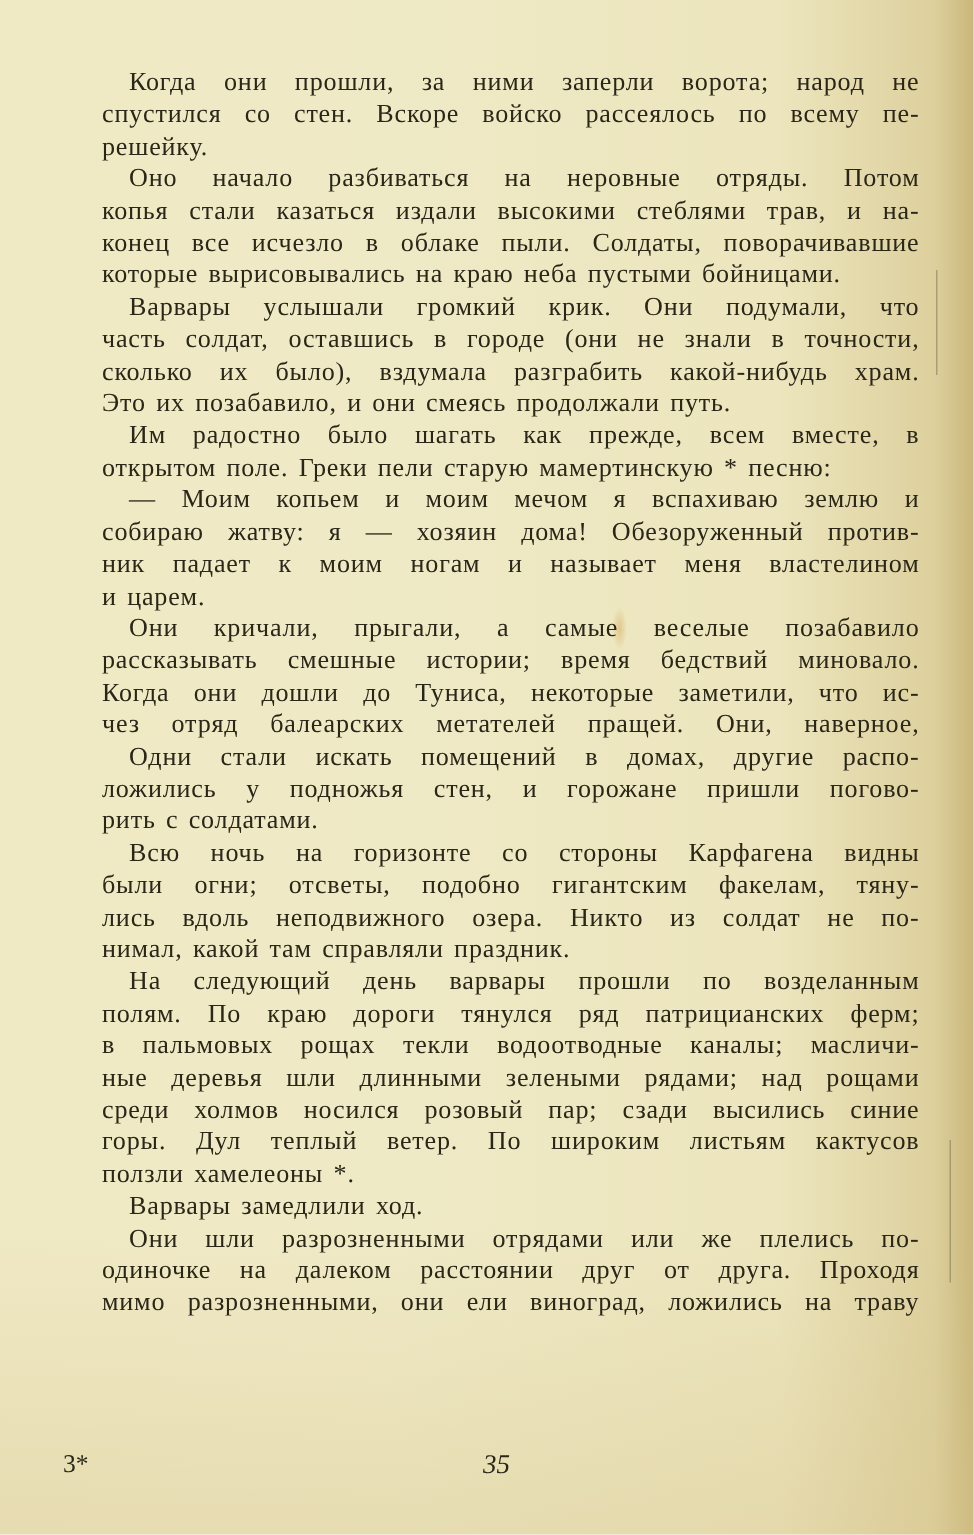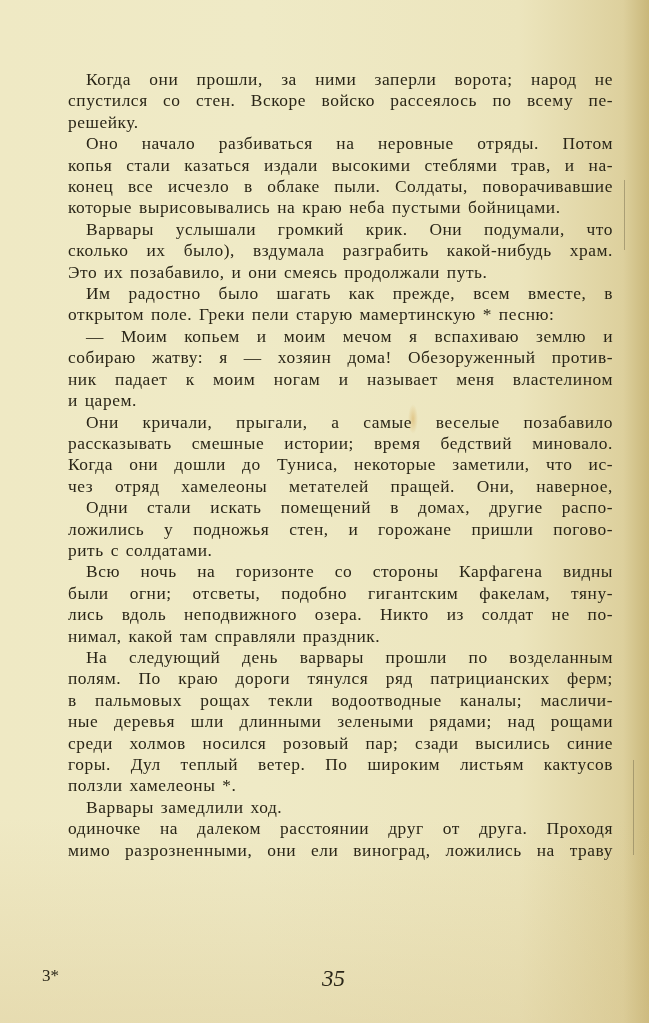--- a/index.html
+++ b/index.html
@@ -31,21 +31,21 @@
       pointer-events: none;
     }
     .edge-mark {
       position: absolute;
       width: 1px;
       background: rgba(120,110,80,0.5);
     }
     .text-block {
       position: absolute;
       left: 68px;
-      top: 69px;
+      top: 44px;
       width: 545px;
       font-size: 17.4px;
       line-height: 21.4px;
       letter-spacing: 0.55px;
       word-spacing: 2px;
       text-align: justify;
     }
     .line {
       display: block;
       white-space: nowrap;
@@ -68,68 +68,70 @@
     .signature {
       position: absolute;
       left: 42px;
       top: 0;
       font-size: 17px;
     }
     .page-number {
       position: absolute;
       left: 322px;
       top: 0;
-      font-size: 23px;
+      font-size: 18px;
       font-style: italic;
     }
   </style>
 </head>
 <body>
 
 <div class="page-shade"></div>
 <div class="stain"></div>
 <div class="edge-mark" style="left:624px; top:180px; height:70px;"></div>
 <div class="edge-mark" style="left:633px; top:760px; height:95px;"></div>
 
 <div class="text-block" id="text-block">
     <span class="line indent">Когда они прошли, за ними заперли ворота; народ не</span>
     <span class="line">спустился со стен. Вскоре войско рассеялось по всему пе-</span>
     <span class="line last">решейку.</span>
     <span class="line indent">Оно начало разбиваться на неровные отряды. Потом</span>
     <span class="line">копья стали казаться издали высокими стеблями трав, и на-</span>
     <span class="line">конец все исчезло в облаке пыли. Солдаты, поворачивавшие</span>
     <span class="line last">которые вырисовывались на краю неба пустыми бойницами.</span>
     <span class="line indent">Варвары услышали громкий крик. Они подумали, что</span>
+    <span class="line">часть солдат, оставшись в городе (они не знали в точности,</span>
     <span class="line">сколько их было), вздумала разграбить какой-нибудь храм.</span>
     <span class="line last">Это их позабавило, и они смеясь продолжали путь.</span>
     <span class="line indent">Им радостно было шагать как прежде, всем вместе, в</span>
     <span class="line last">открытом поле. Греки пели старую мамертинскую * песню:</span>
     <span class="line indent">— Моим копьем и моим мечом я вспахиваю землю и</span>
     <span class="line">собираю жатву: я — хозяин дома! Обезоруженный против-</span>
     <span class="line">ник падает к моим ногам и называет меня властелином</span>
     <span class="line last">и царем.</span>
     <span class="line indent">Они кричали, прыгали, а самые веселые позабавило</span>
     <span class="line">рассказывать смешные истории; время бедствий миновало.</span>
     <span class="line">Когда они дошли до Туниса, некоторые заметили, что ис-</span>
-    <span class="line">чез отряд хамелеоны метателей пращей. Они, наверное,</span>
+    <span class="line">чез отряд балеарских метателей пращей. Они, наверное,</span>
     <span class="line indent">Одни стали искать помещений в домах, другие распо-</span>
     <span class="line">ложились у подножья стен, и горожане пришли погово-</span>
     <span class="line last">рить с солдатами.</span>
     <span class="line indent">Всю ночь на горизонте со стороны Карфагена видны</span>
     <span class="line">были огни; отсветы, подобно гигантским факелам, тяну-</span>
     <span class="line">лись вдоль неподвижного озера. Никто из солдат не по-</span>
     <span class="line last">нимал, какой там справляли праздник.</span>
     <span class="line indent">На следующий день варвары прошли по возделанным</span>
     <span class="line">полям. По краю дороги тянулся ряд патрицианских ферм;</span>
     <span class="line">в пальмовых рощах текли водоотводные каналы; масличи-</span>
     <span class="line">ные деревья шли длинными зелеными рядами; над рощами</span>
     <span class="line">среди холмов носился розовый пар; сзади высились синие</span>
     <span class="line">горы. Дул теплый ветер. По широким листьям кактусов</span>
     <span class="line last">ползли хамелеоны *.</span>
     <span class="line indent last">Варвары замедлили ход.</span>
+    <span class="line indent">Они шли разрозненными отрядами или же плелись по-</span>
     <span class="line">одиночке на далеком расстоянии друг от друга. Проходя</span>
     <span class="line">мимо разрозненными, они ели виноград, ложились на траву</span>
   </div>
 
 <div class="footer">
   <span class="signature">3*</span>
   <span class="page-number">35</span>
 </div>
 
 </body></html>

